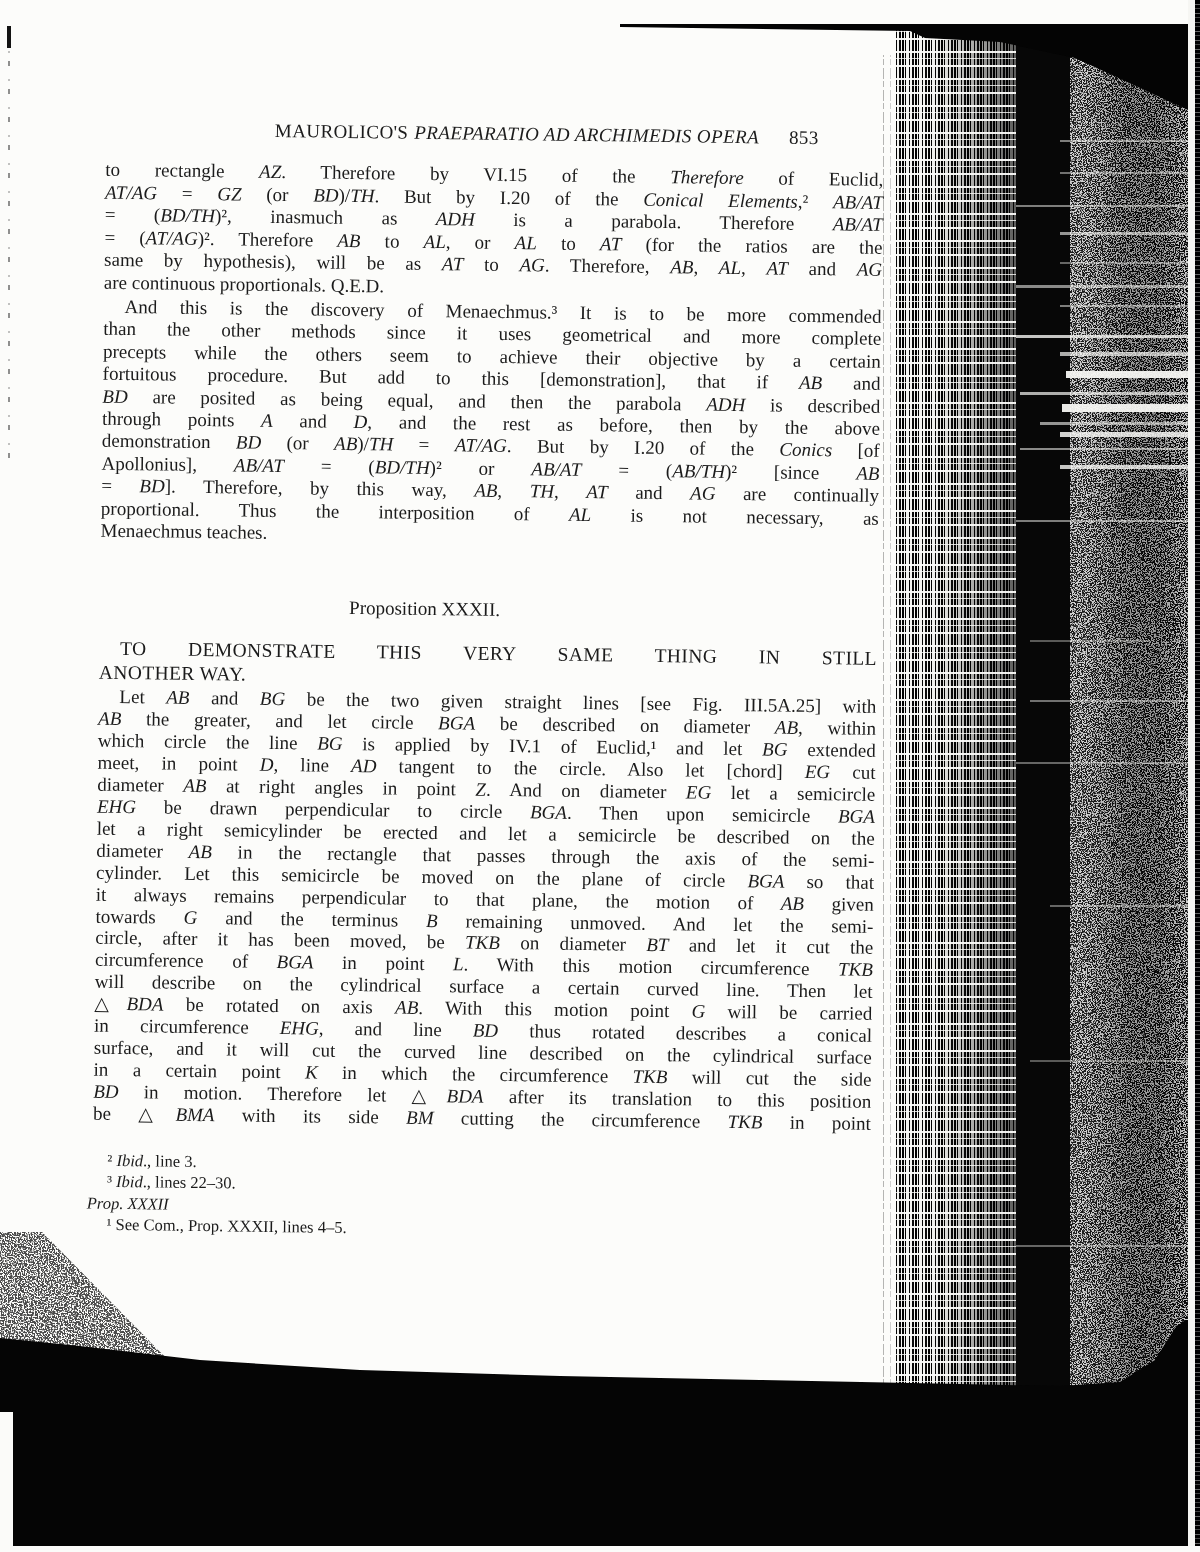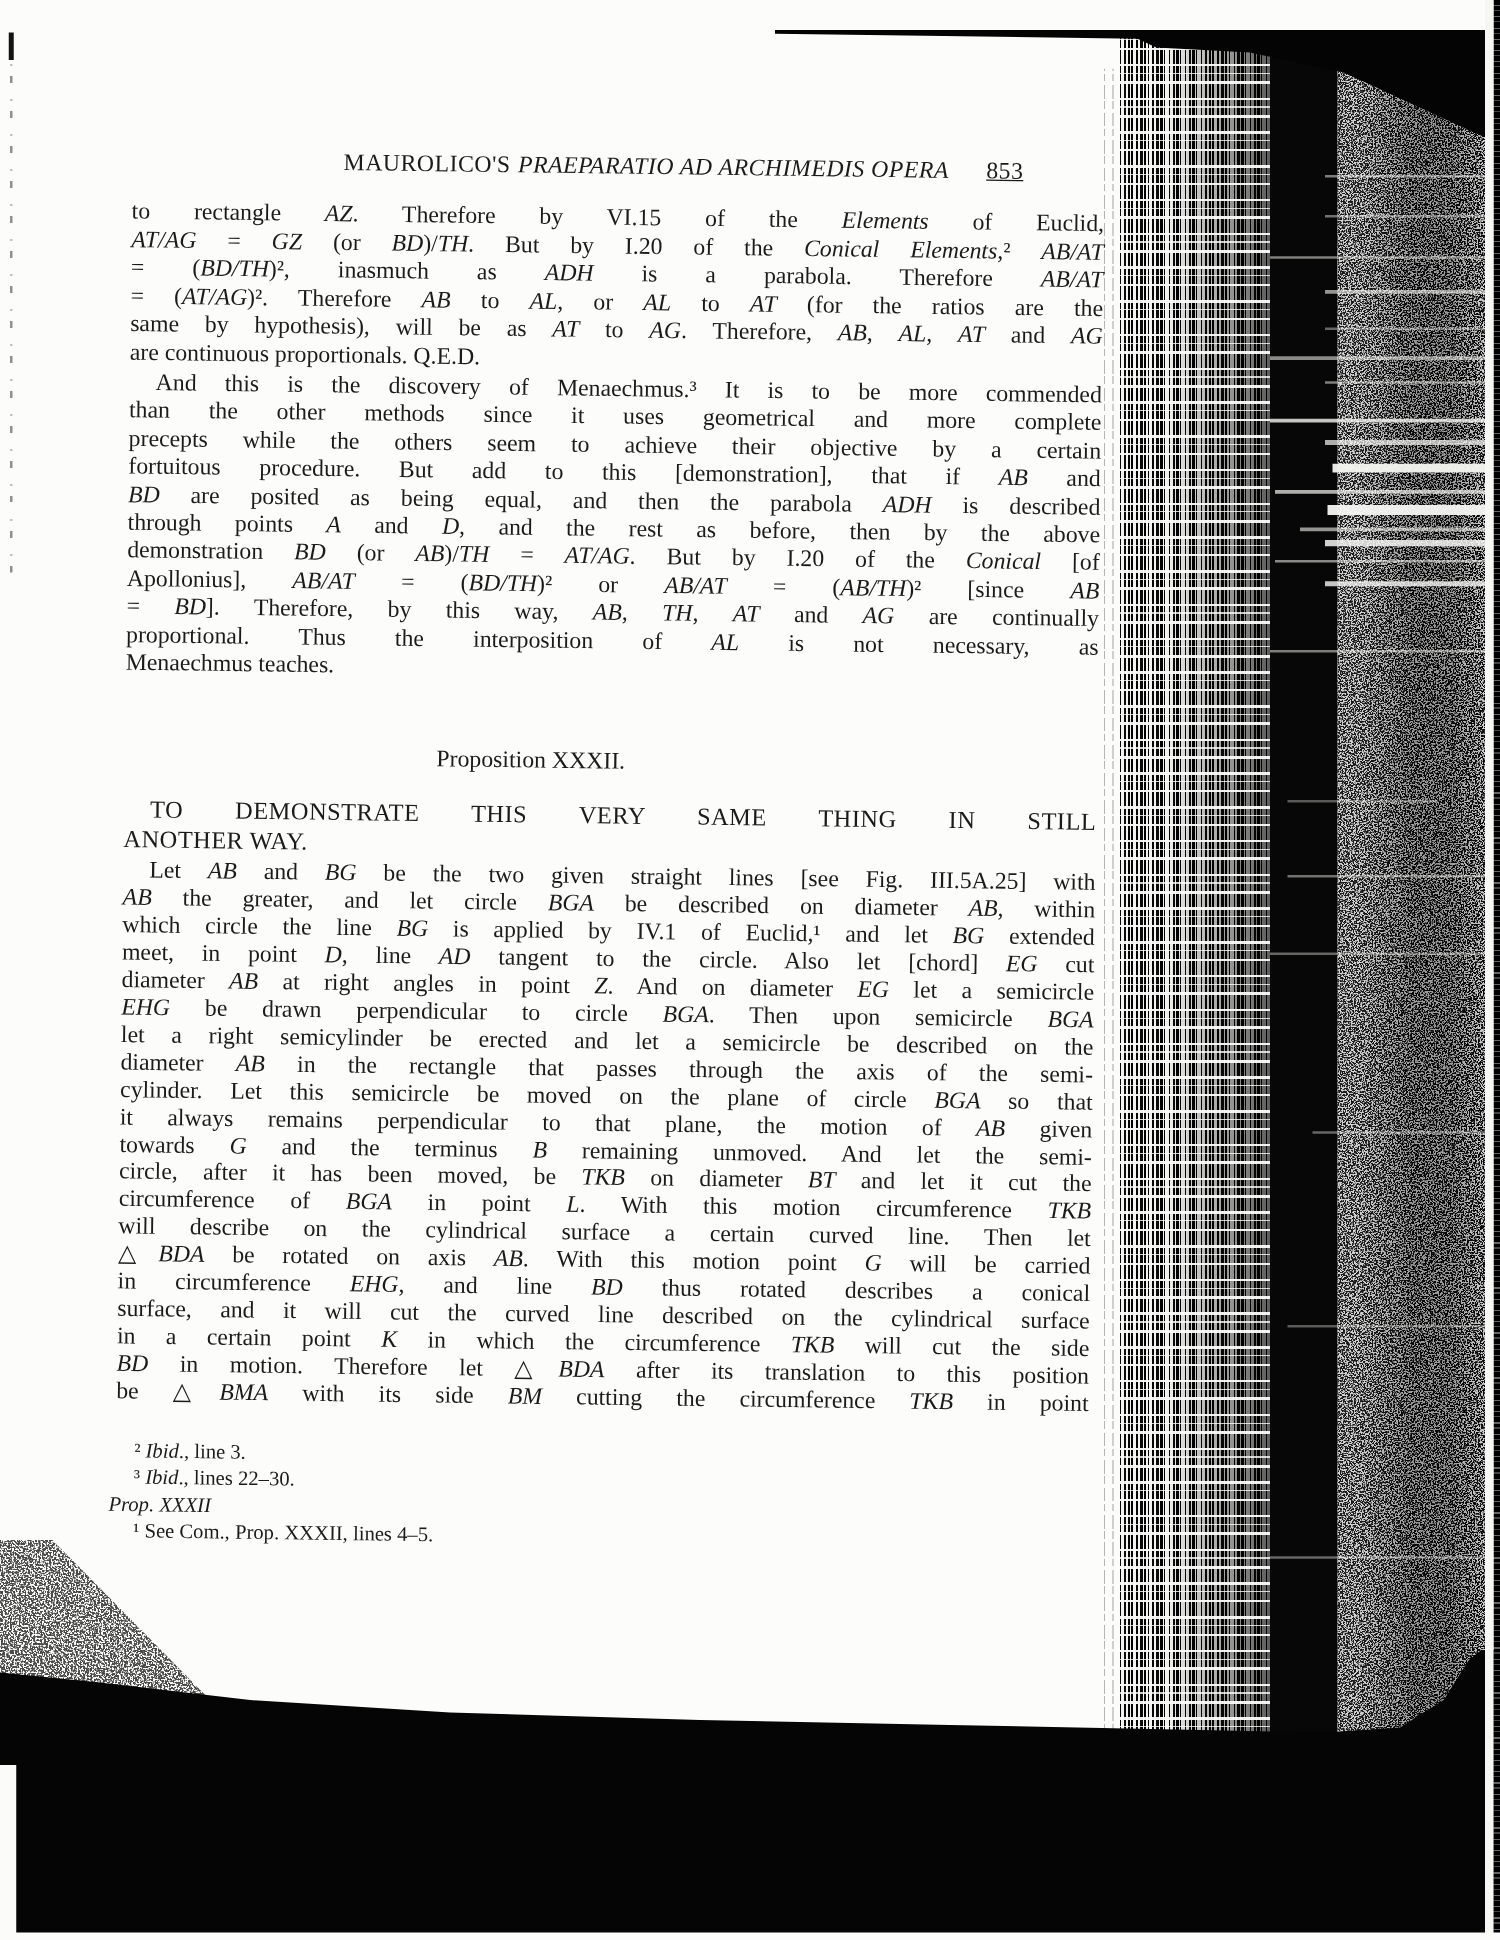--- a/index.html
+++ b/index.html
@@ -7,21 +7,21 @@
   .stage{position:relative;width:1200px;height:1552px;background:#fcfcfa;overflow:hidden;}
 
   
   .text-layer{
     position:absolute;left:106px;top:0;width:778px;height:1320px;
     transform:rotate(.75deg);transform-origin:20px 120px;
     font-family:"Liberation Serif",serif;color:#1b1b1b;z-index:2;
   }
   .header{position:absolute;top:118px;left:52px;width:778px;text-align:center;
     font-size:19px;letter-spacing:.4px;white-space:nowrap;}
-  .header .pagenum{margin-left:30px;text-decoration:underline;}
+  .header .pagenum{margin-left:30px;}
   .header .pretitle{margin-right:6px;}
 
   .block{position:absolute;left:0;width:778px;font-size:19px;}
   .line{line-height:var(--lh,22.5px);text-align:justify;text-align-last:justify;}
   .last-left .line:last-child{text-align-last:left;}
   .indent-first .line:first-child{text-indent:21px;}
 
   #para1{top:159px;--lh:22.6px;}
   #para2{top:296px;--lh:22.4px;}
   .prop-heading{position:absolute;top:594px;left:0;width:778px;text-align:center;
@@ -113,35 +113,35 @@
 
   <div id="leftmark-blob"></div>
   <div id="leftmark-dots"></div>
 
   <div class="text-layer">
     <div class="header">
       <span class="pretitle">MAUROLICO'S</span><i>PRAEPARATIO AD ARCHIMEDIS OPERA</i><span class="pagenum">853</span>
     </div>
 
     <div class="block last-left" id="para1">
-        <div class="line"><span>to rectangle </span><i>AZ</i><span>. Therefore by VI.15 of the </span><i>Elements</i><span> of Euclid,</span></div>
+        <div class="line"><span>to rectangle </span><i>AZ</i><span>. Therefore by VI.15 of the </span><i>Therefore</i><span> of Euclid,</span></div>
         <div class="line"><i>AT/AG</i><span> = </span><i>GZ</i><span> (or </span><i>BD</i><span>)/</span><i>TH</i><span>. But by I.20 of the </span><i>Conical Elements</i><span>,² </span><i>AB/AT</i></div>
         <div class="line"><span>= (</span><i>BD/TH</i><span>)², inasmuch as </span><i>ADH</i><span> is a parabola. Therefore </span><i>AB/AT</i></div>
         <div class="line"><span>= (</span><i>AT/AG</i><span>)². Therefore </span><i>AB</i><span> to </span><i>AL</i><span>, or </span><i>AL</i><span> to </span><i>AT</i><span> (for the ratios are the</span></div>
         <div class="line"><span>same by hypothesis), will be as </span><i>AT</i><span> to </span><i>AG</i><span>. Therefore, </span><i>AB</i><span>, </span><i>AL</i><span>, </span><i>AT</i><span> and </span><i>AG</i></div>
         <div class="line"><span>are continuous proportionals. Q.E.D.</span></div>
       </div>
     <div class="block last-left indent-first" id="para2">
         <div class="line"><span>And this is the discovery of Menaechmus.³ It is to be more commended</span></div>
         <div class="line"><span>than the other methods since it uses geometrical and more complete</span></div>
         <div class="line"><span>precepts while the others seem to achieve their objective by a certain</span></div>
         <div class="line"><span>fortuitous procedure. But add to this [demonstration], that if </span><i>AB</i><span> and</span></div>
         <div class="line"><i>BD</i><span> are posited as being equal, and then the parabola </span><i>ADH</i><span> is described</span></div>
         <div class="line"><span>through points </span><i>A</i><span> and </span><i>D</i><span>, and the rest as before, then by the above</span></div>
-        <div class="line"><span>demonstration </span><i>BD</i><span> (or </span><i>AB</i><span>)/</span><i>TH</i><span> = </span><i>AT/AG</i><span>. But by I.20 of the </span><i>Conical</i><span> [of</span></div>
+        <div class="line"><span>demonstration </span><i>BD</i><span> (or </span><i>AB</i><span>)/</span><i>TH</i><span> = </span><i>AT/AG</i><span>. But by I.20 of the </span><i>Conics</i><span> [of</span></div>
         <div class="line"><span>Apollonius], </span><i>AB/AT</i><span> = (</span><i>BD/TH</i><span>)² or </span><i>AB/AT</i><span> = (</span><i>AB/TH</i><span>)² [since </span><i>AB</i></div>
         <div class="line"><span>= </span><i>BD</i><span>]. Therefore, by this way, </span><i>AB</i><span>, </span><i>TH</i><span>, </span><i>AT</i><span> and </span><i>AG</i><span> are continually</span></div>
         <div class="line"><span>proportional. Thus the interposition of </span><i>AL</i><span> is not necessary, as</span></div>
         <div class="line"><span>Menaechmus teaches.</span></div>
       </div>
 
     <div class="prop-heading">Proposition XXXII.</div>
 
     <div class="block last-left indent-first" id="statement">
         <div class="line"><span>TO DEMONSTRATE THIS VERY SAME THING IN STILL</span></div>

